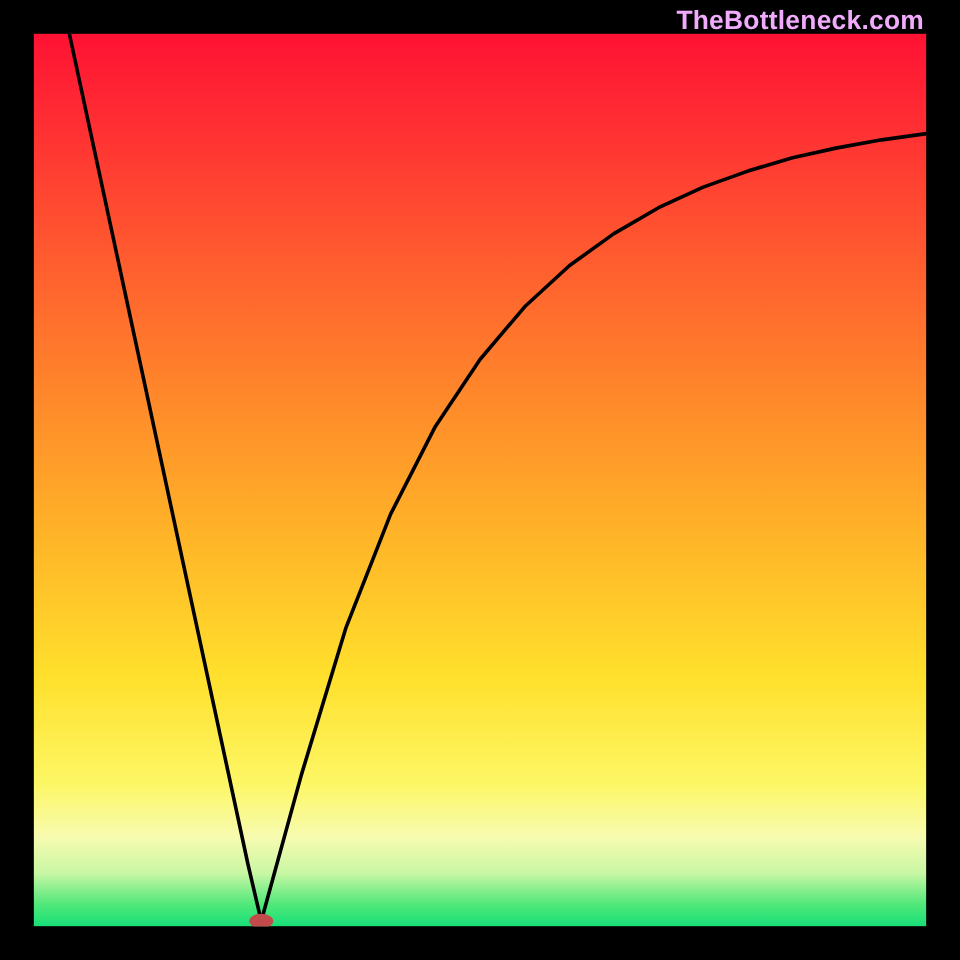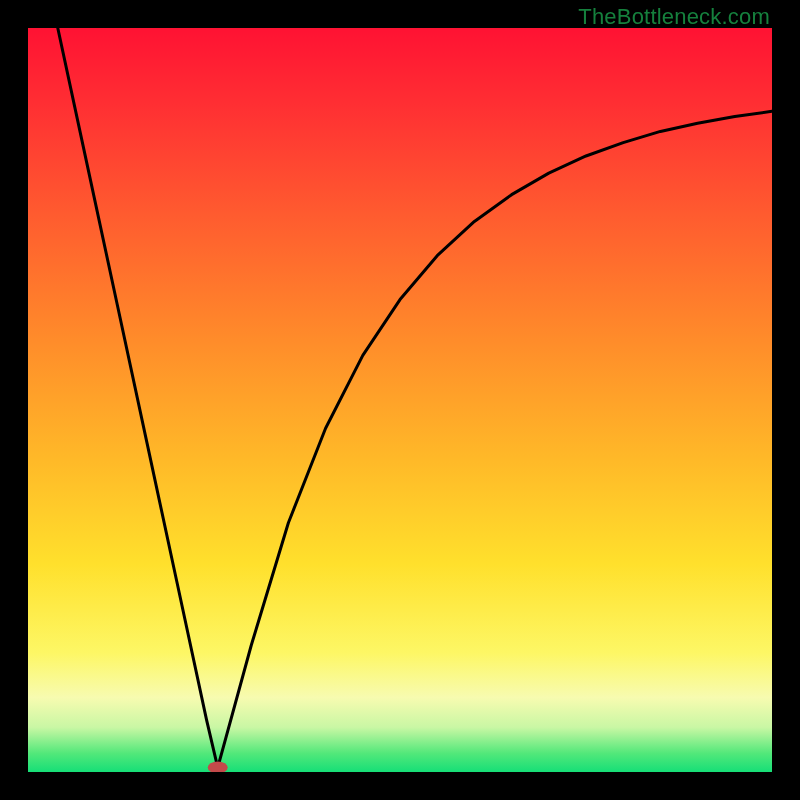--- a/index.html
+++ b/index.html
@@ -16,23 +16,23 @@
     left: 28px;
     top: 28px;
     width: 744px;
     height: 744px;
     background: #000;
   }
   .attribution {
     position: absolute;
     top: 4px;
     right: 30px;
-    color: #15803d;
+    color: #f0abfc;
     font-size: 22px;
-    font-weight: 400;
+    font-weight: 700;
     letter-spacing: 0.2px;
     z-index: 5;
   }
   svg {
     display: block;
   }
 </style>
 </head>
 <body>
 

